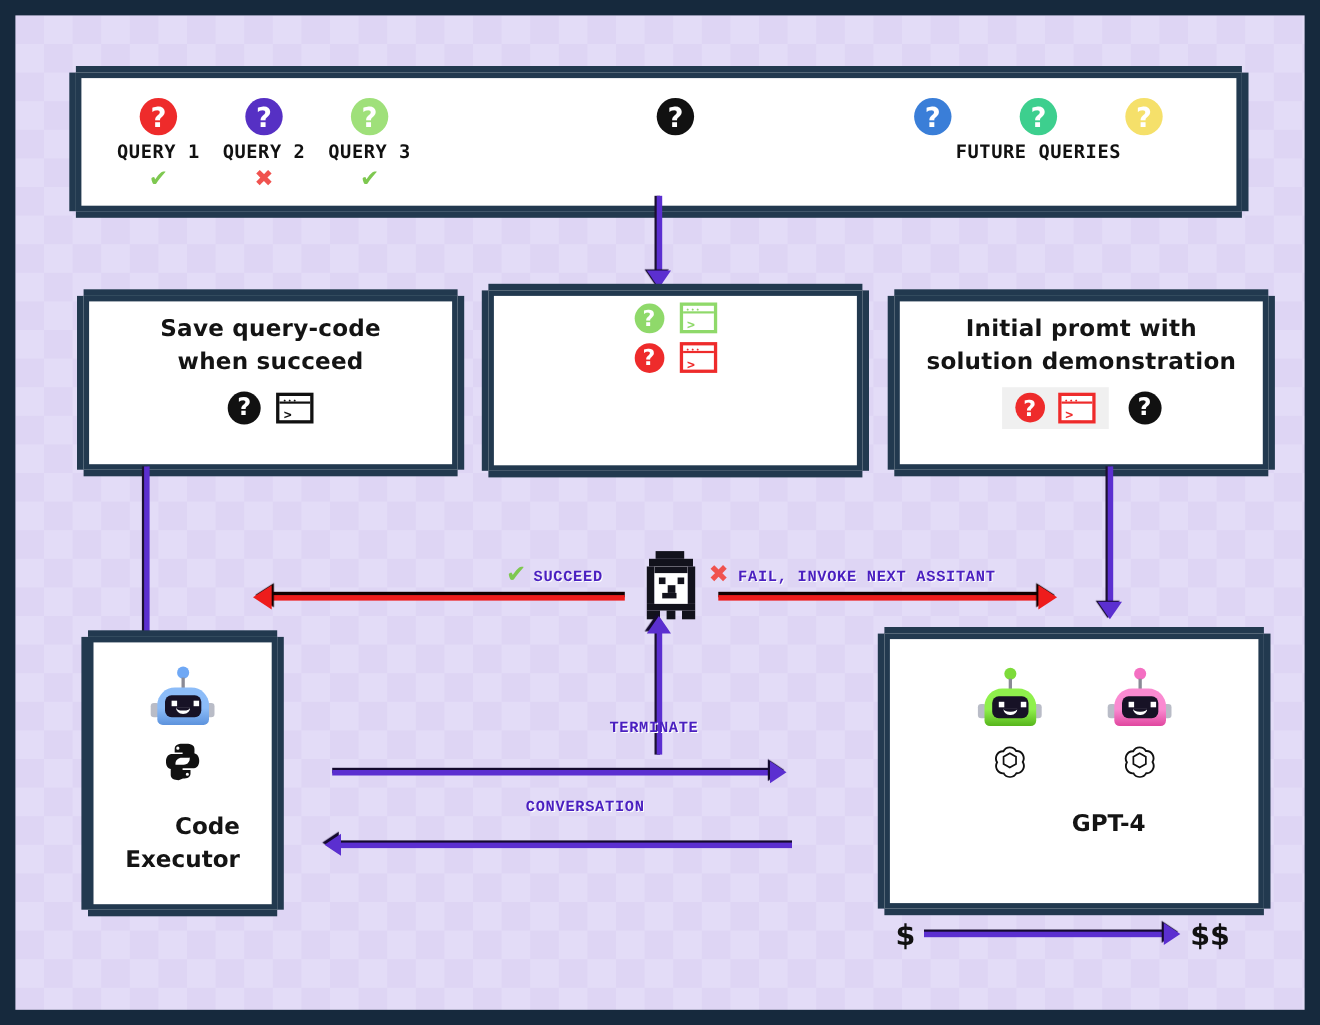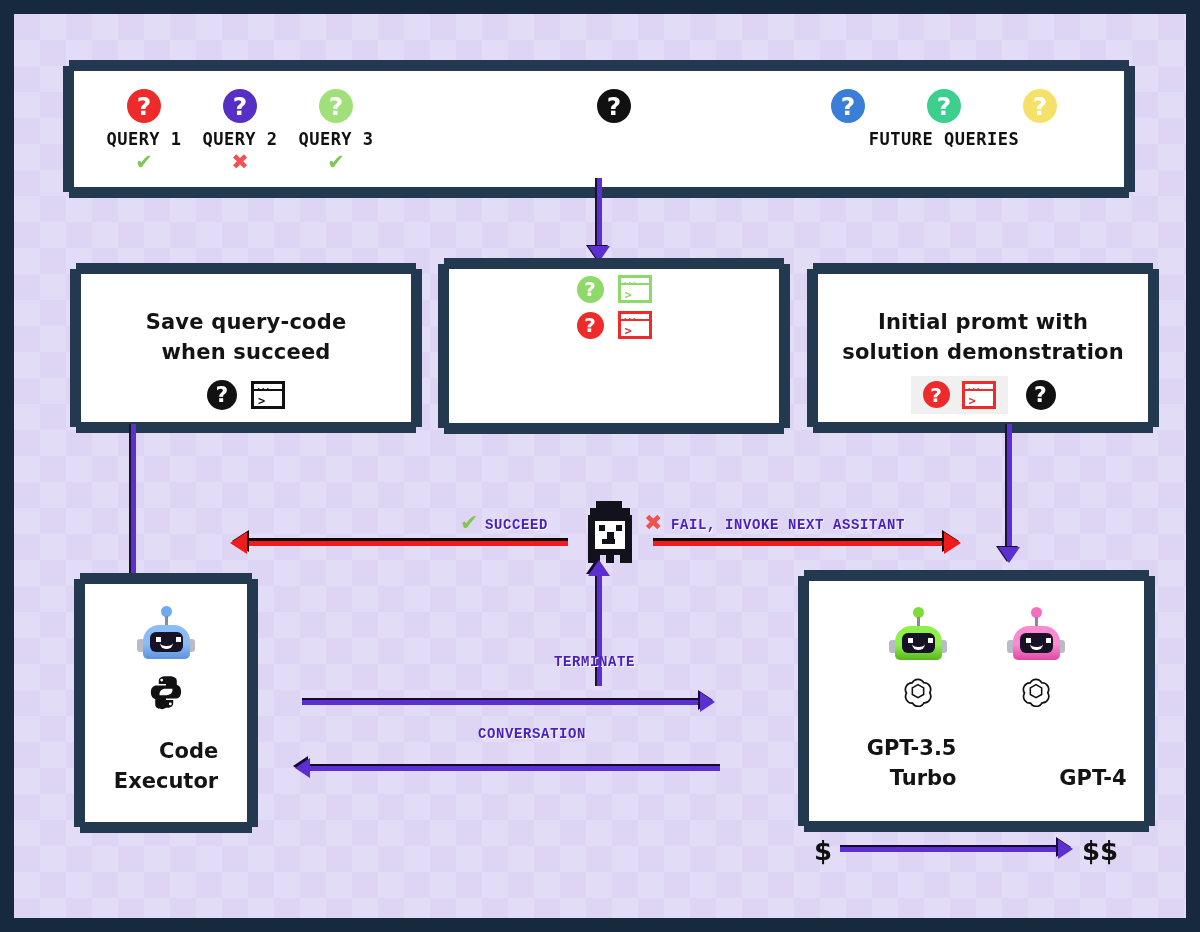--- a/index.html
+++ b/index.html
@@ -83,21 +83,21 @@
   #boxInit { left: 799px; top: 255px; width: 340px; height: 158px; }
 
   .boxtitle {
     text-align: center;
     font-family: "DejaVu Sans", sans-serif;
     font-weight: bold;
     font-size: 21px;
     color: #141414;
     line-height: 1.42;
     letter-spacing: 0.2px;
-    padding-top: 34px;
+    padding-top: 10px;
     white-space: pre-line;
   }
   #boxDB .boxtitle { padding-top: 18px; }
 
   .iconrow {
     display: flex; align-items: center; justify-content: center;
     gap: 14px; margin-top: 12px;
   }
   .iconrow.tight { margin-top: 6px; }
 
@@ -427,22 +427,20 @@
             <div class="smile"></div>
           </div>
           <svg class="swirl" viewBox="0 0 48 48" style="margin-top:4px;">
             <path fill="none" stroke="#111" stroke-width="2.4" d="M24 9c-3.6 0-6.6 2-8.2 5-3.4-.2-6.6 1.6-8.3 4.6-1.8 3.1-1.6 6.8.2 9.7-1.7 3-1.7 6.6 0 9.6 1.8 3.1 5.1 4.8 8.5 4.5 1.6 2.9 4.6 4.8 8.1 4.8 3.6 0 6.6-2 8.2-5 3.4.2 6.6-1.6 8.3-4.6 1.8-3.1 1.6-6.8-.2-9.7 1.7-3 1.7-6.6 0-9.6-1.8-3.1-5.1-4.8-8.5-4.5C30.5 11 27.5 9 24 9z"></path>
             <path fill="none" stroke="#111" stroke-width="2.2" d="M24 16.5l8 4.6v9.2l-8 4.6-8-4.6v-9.2z"></path>
           </svg>
         </div>
       </div>
 
       <div style="display:flex; justify-content:center; gap:40px; margin-top:26px;">
-        <div class="botlabel" style="width:130px;">GPT-3.5
-Turbo</div>
         <div class="botlabel" style="width:130px; align-self:flex-end;">GPT-4</div>
       </div>
     </div>
 
     <div class="money" style="left:800px; top:822px;">$</div>
     <div class="hline purple" style="left:826px; top:833px; width:220px;"></div>
     <div class="arrowhead ah-right-p" style="left:1044px; top:825px;"></div>
     <div class="money" style="left:1068px; top:822px;">$$</div>
 
   </div>

